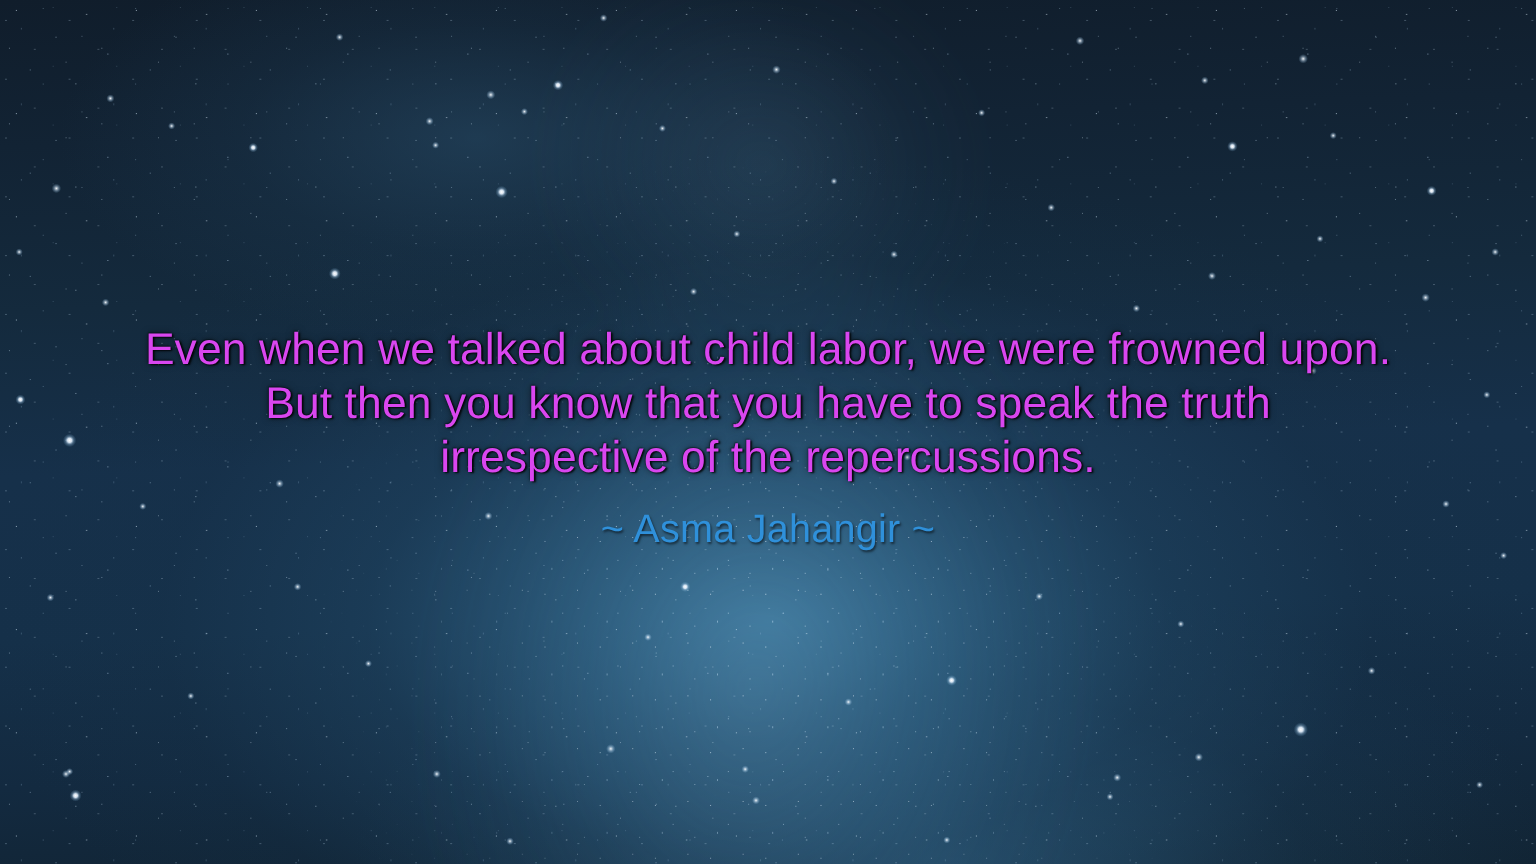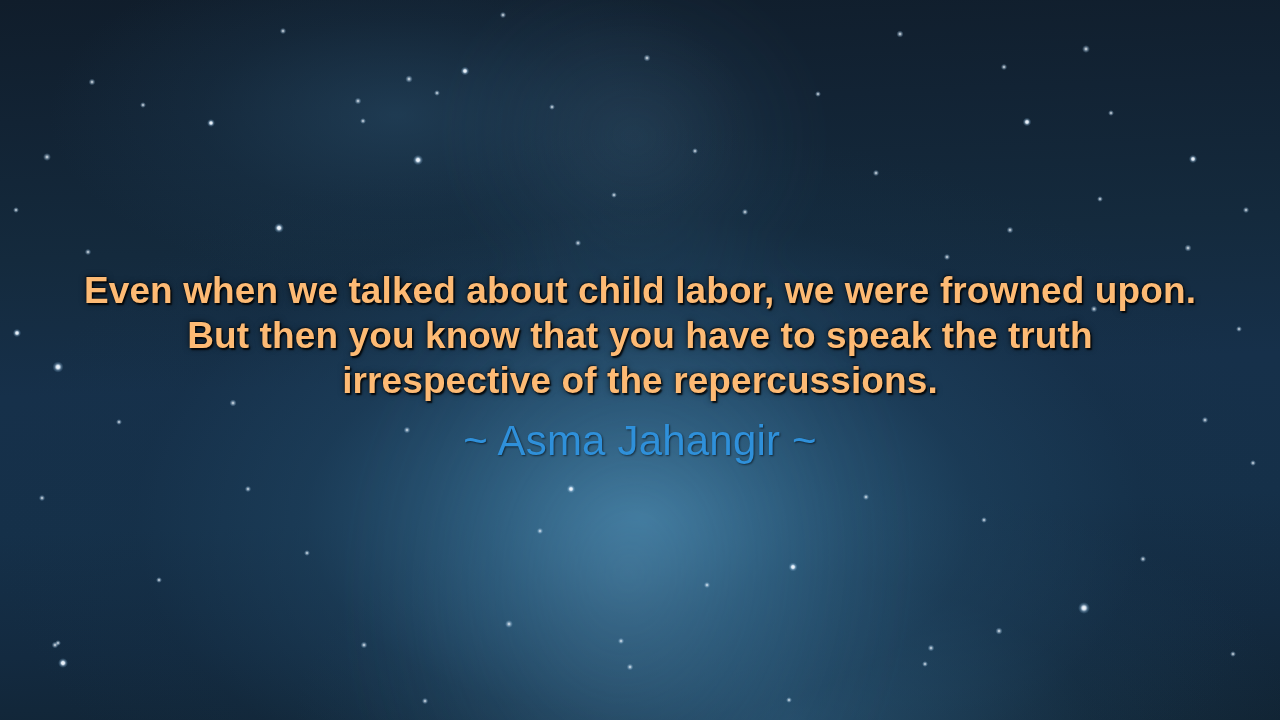--- a/index.html
+++ b/index.html
@@ -138,36 +138,36 @@
     position: absolute;
     left: 0;
     right: 0;
     top: 268px;
     text-align: center;
     pointer-events: none;
   }
   .quote-text {
     margin: 0;
     padding: 0 34px;
-    color: #fdba74;
+    color: #d946ef;
     font-size: 37px;
     line-height: 45px;
-    font-weight: 700;
+    font-weight: 400;
     letter-spacing: 0.1px;
     text-shadow:
        1.5px 1.5px 1.6px rgba(0,0,0,0.85),
       -0.6px -0.6px 1.2px rgba(0,0,0,0.45),
        0 0 6px rgba(0,0,0,0.55);
     white-space: pre-line;
   }
   .attribution {
     margin: 0;
     padding-top: 18px;
     color: #2f90da;
-    font-size: 42px;
+    font-size: 33px;
     line-height: 40px;
     font-weight: 400;
     letter-spacing: 0.2px;
     text-shadow: 1px 1px 2px rgba(0,0,0,0.55);
   }
 </style>
 </head>
 <body>
 
 <div id="stage">

